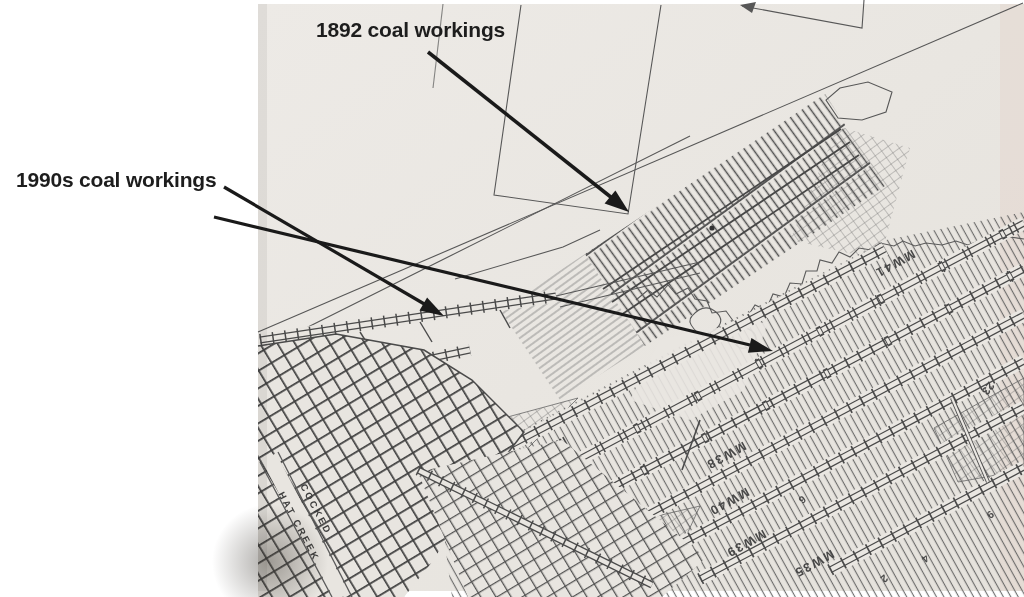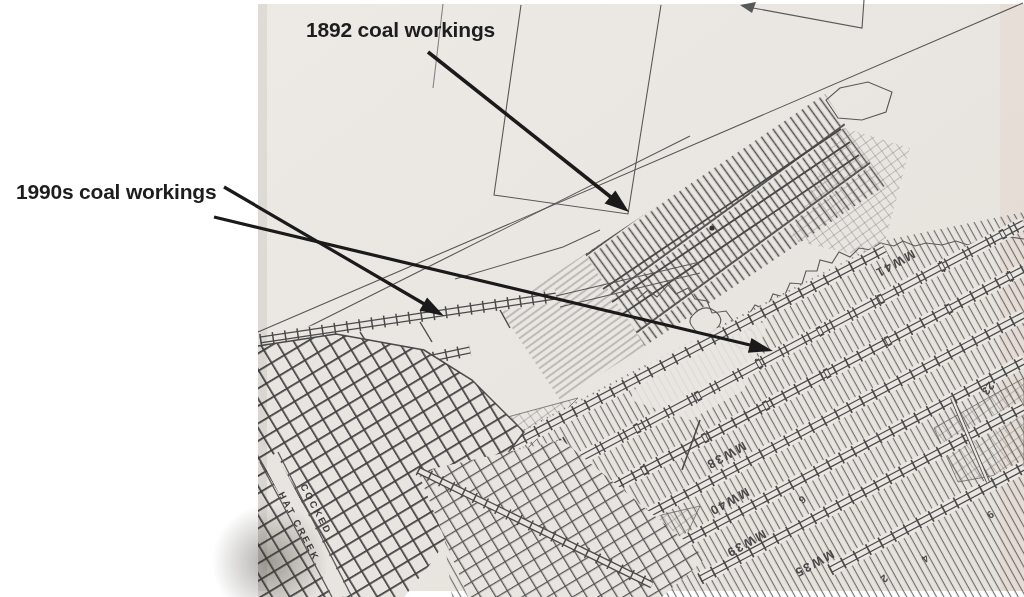--- a/index.html
+++ b/index.html
@@ -234,16 +234,16 @@
   <g stroke="#1a1a1a" fill="#1a1a1a">
     <line x1="428" y1="52" x2="612" y2="198" stroke-width="3.6"></line>
     <polygon points="629,212 604.6,203.6 615.4,190.4" stroke="none"></polygon>
     <line x1="224" y1="187" x2="426" y2="305" stroke-width="3.2"></line>
     <polygon points="444,316 419.5,310.4 427.1,297.4" stroke="none"></polygon>
     <line x1="214" y1="217" x2="750" y2="345" stroke-width="3.2"></line>
     <polygon points="773,351 747.9,352.7 751.4,338.1" stroke="none"></polygon>
   </g>
 </svg>
 
-<div class="ann" style="left:306px;top:18px">1892 coal workings</div>
-<div class="ann" style="left:16px;top:180px">1990s coal workings</div>
+<div class="ann" style="left:316px;top:18px">1892 coal workings</div>
+<div class="ann" style="left:16px;top:168px">1990s coal workings</div>
 
 </div>
 
 </body></html>

